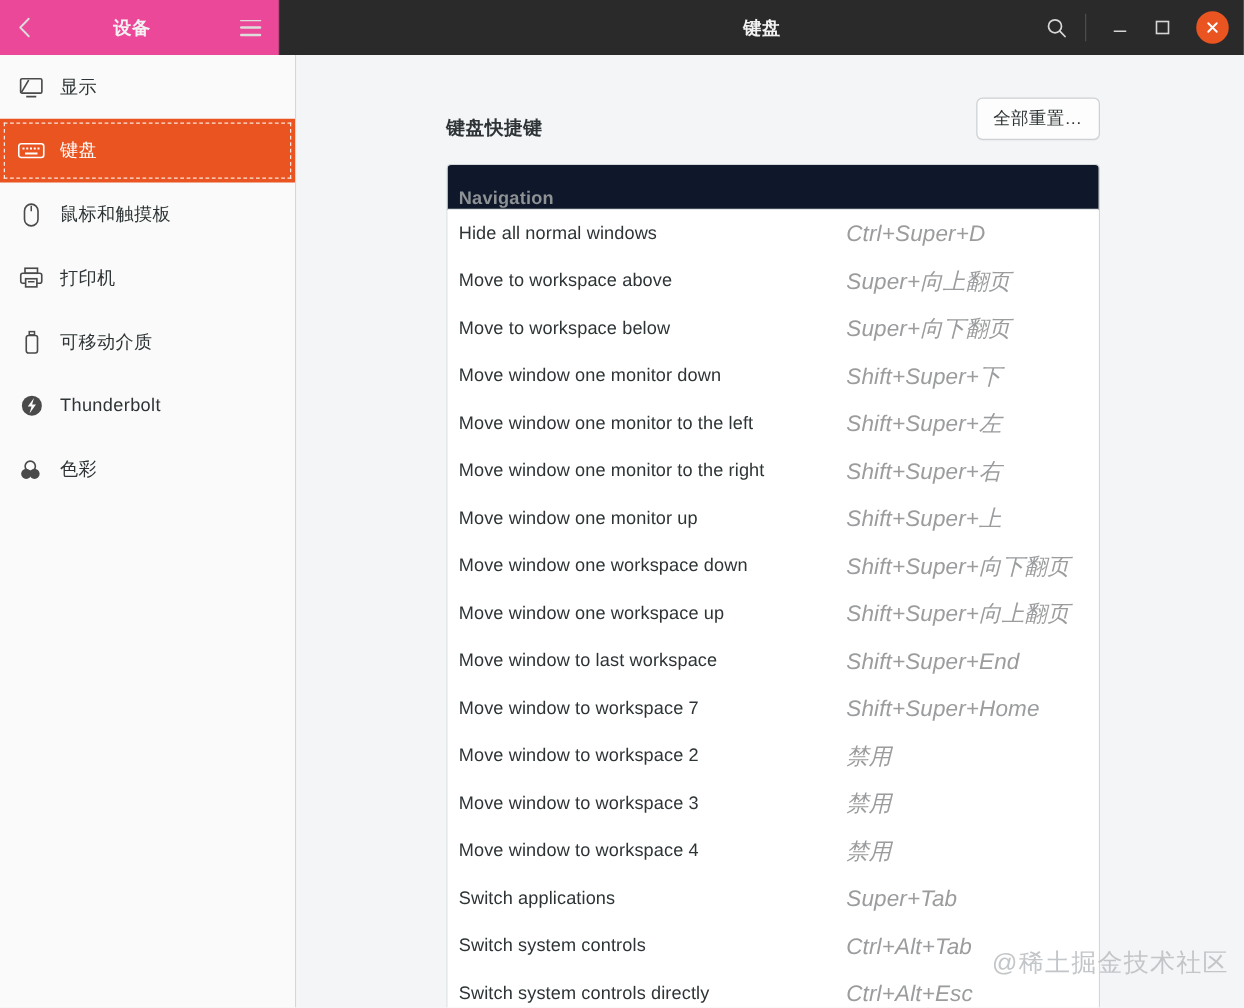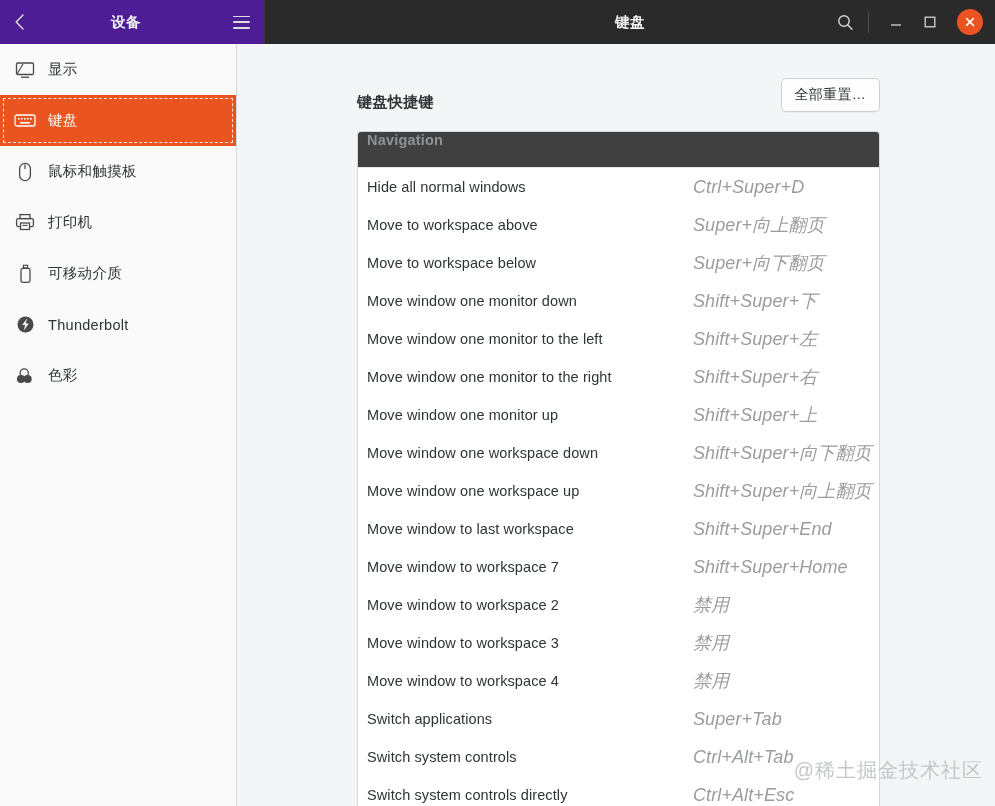--- a/index.html
+++ b/index.html
@@ -7,22 +7,22 @@
     width: 995px; height: 806px;
     font-family: "Liberation Sans", "DejaVu Sans", sans-serif;
     background: #f4f5f6;
     overflow: hidden;
   }
   .window { width: 995px; height: 806px; position: relative; display: flex; flex-direction: column; }
 
   
   .titlebar { height: 44px; display: flex; background: #2b2a2a; flex: 0 0 44px; }
   .tb-left {
-    width: 265px; height: 44px; display: flex; align-items: center;
-    border-right: 1px solid #3a3939; position: relative; background: #4c1d95;
+    width: 224px; height: 44px; display: flex; align-items: center;
+    border-right: 1px solid #3a3939; position: relative; background: #ec4899;
   }
   .tb-back {
     width: 40px; height: 44px; display: flex; align-items: center; justify-content: center;
     color: #dcdcdc; cursor: pointer;
   }
   .tb-left-title {
     flex: 1; text-align: center; color: #f2f2f2; font-size: 14.5px; font-weight: bold;
     letter-spacing: .5px; margin-left: -6px;
   }
   .tb-menu {
@@ -90,27 +90,27 @@
     font-family: "Liberation Sans", sans-serif; letter-spacing: .3px;
     box-shadow: 0 1px 0 rgba(0,0,0,.03);
   }
 
   .list-panel {
     margin: 19px 115px 0 120px;
     background: #ffffff; border: 1px solid #d3d7da; border-bottom: none;
     border-radius: 4px 4px 0 0; overflow: hidden;
   }
   .section-head {
-    height: 36px; display: flex; align-items: flex-start; padding: 0 0 0 9px;
-    border-bottom: 1px solid #e4e6e8; background: #404040;
+    height: 36px; display: flex; align-items: flex-end; padding: 0 0 0 9px;
+    border-bottom: 1px solid #e4e6e8; background: #0f172a;
   }
   .section-head span { font-size: 14.5px; font-weight: bold; color: #8e9295; letter-spacing: .2px; }
   .row {
     height: 38px; display: flex; align-items: center; padding: 0 0 0 9px;
-    background: #ffffff; cursor: pointer; gap: 16px;
+    background: #ffffff; cursor: pointer;
   }
   .row .name { font-size: 14.5px; color: #2e3436; width: 310px; flex: 0 0 310px; letter-spacing: .1px; }
   .row .accel { font-size: 18px; color: #9a9c9e; letter-spacing: .1px; font-style: italic; }
 
   .watermark {
     position: absolute; right: 12px; bottom: 22px;
     font-size: 20px; color: #c3c6c9; letter-spacing: 1px; pointer-events: none;
     white-space: nowrap;
   }
 </style>

